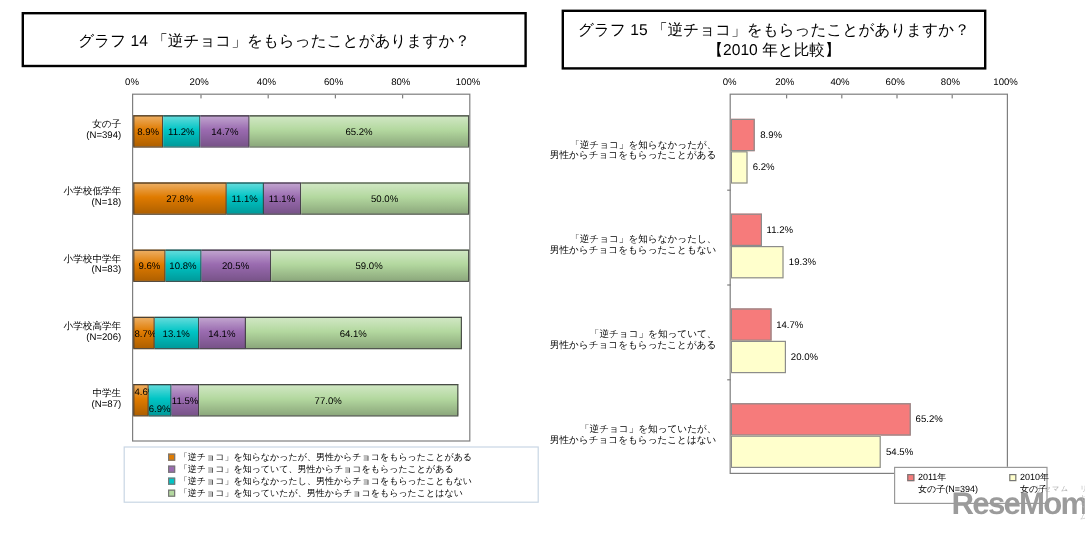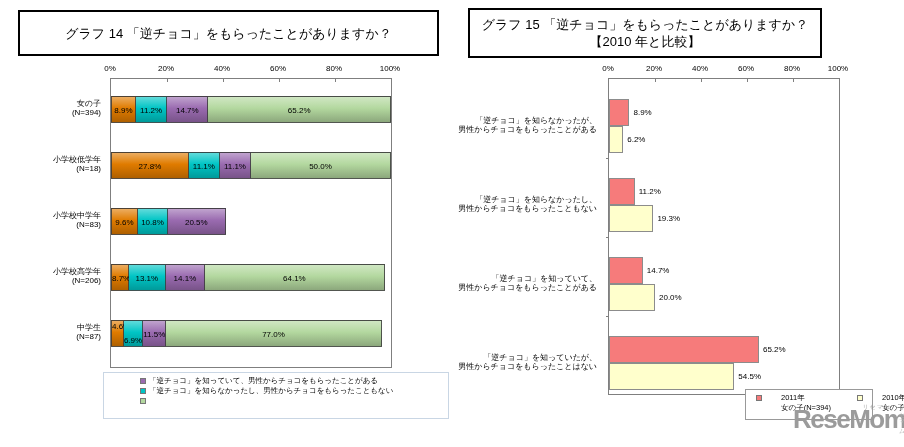--- a/index.html
+++ b/index.html
@@ -44,21 +44,21 @@
 
   .legend-box { position:absolute; background:#fff; }
   #legend-left { left:103px; top:372px; width:346px; height:47px; border:1px solid #c9d6e4;
                  padding:3px 0 0 36px; }
   .lg-row { display:flex; align-items:center; height:10px; }
   .lg-sq { width:6px; height:6px; margin-right:3px; border:1px solid #777; flex:none; }
   .lg-txt { font-size:7.5px; color:#000; white-space:nowrap; }
 
   #legend-right { left:293px; top:389px; width:128px; height:31px; border:1px solid #999;
                   display:flex; padding:3px 4px 0 10px; gap:26px; }
-  .lg-col { display:flex;gap:16px; }
+  .lg-col { display:flex; }
   .lg-col .lg-sq { margin-top:2px; }
   .lg-col .lg-txt { line-height:10px; }
 
   #logo { position:absolute; left:341px; top:404px; width:108px; height:40px; }
   #logo-text { font-size:26px; font-weight:bold; color:#9b9b9b; letter-spacing:-1.5px; line-height:30px; }
   #logo-ruby { position:absolute; right:10px; top:-1px; font-size:6px; color:#a8a8a8; letter-spacing:1px; }
   #logo-vert { position:absolute; left:445px; top:400px; font-size:6px; color:#b5b5b5;
                writing-mode:vertical-rl; letter-spacing:1px; }
 </style>
 </head>
@@ -136,20 +136,23 @@
         <div class="bar-row" style="top: 129px; height: 27px;">
           <div class="seg" style="width: 26.88px; background: linear-gradient(rgb(236, 173, 97) 0%, rgb(224, 123, 0) 45%, rgb(175, 96, 0) 100%);">
             <div class="seg-label mid">9.6%</div>
           </div>
           <div class="seg" style="width: 30.24px; background: linear-gradient(rgb(97, 219, 219) 0%, rgb(0, 197, 197) 45%, rgb(0, 154, 154) 100%);">
             <div class="seg-label mid">10.8%</div>
           </div>
           <div class="seg" style="width: 57.4px; background: linear-gradient(rgb(192, 163, 206) 0%, rgb(154, 107, 176) 45%, rgb(120, 83, 137) 100%);">
             <div class="seg-label mid">20.5%</div>
           </div>
+          <div class="seg" style="width: 165.2px; background: linear-gradient(rgb(208, 231, 195) 0%, rgb(179, 216, 159) 45%, rgb(140, 168, 124) 100%);">
+            <div class="seg-label mid">59.0%</div>
+          </div>
         </div>
         <div class="bar-row" style="top: 185px; height: 27px;">
           <div class="seg" style="width: 18px; background: linear-gradient(rgb(236, 173, 97) 0%, rgb(224, 123, 0) 45%, rgb(175, 96, 0) 100%);">
             <div class="seg-label mid">8.7%</div>
           </div>
           <div class="seg" style="width: 36.68px; background: linear-gradient(rgb(97, 219, 219) 0%, rgb(0, 197, 197) 45%, rgb(0, 154, 154) 100%);">
             <div class="seg-label mid">13.1%</div>
           </div>
           <div class="seg" style="width: 39.48px; background: linear-gradient(rgb(192, 163, 206) 0%, rgb(154, 107, 176) 45%, rgb(120, 83, 137) 100%);">
             <div class="seg-label mid">14.1%</div>
@@ -168,29 +171,34 @@
           <div class="seg" style="width: 23px; background: linear-gradient(rgb(192, 163, 206) 0%, rgb(154, 107, 176) 45%, rgb(120, 83, 137) 100%);">
             <div class="seg-label mid">11.5%</div>
           </div>
           <div class="seg" style="width: 215.6px; background: linear-gradient(rgb(208, 231, 195) 0%, rgb(179, 216, 159) 45%, rgb(140, 168, 124) 100%);">
             <div class="seg-label mid">77.0%</div>
           </div>
         </div>
       </div>
     <div class="legend-box" id="legend-left">
         <div class="lg-row">
+          <span class="lg-sq" style="background: rgb(224, 123, 0);"></span>
+          <span class="lg-txt">「逆チョコ」を知らなかったが、男性からチョコをもらったことがある</span>
+        </div>
+        <div class="lg-row">
           <span class="lg-sq" style="background: rgb(154, 107, 176);"></span>
           <span class="lg-txt">「逆チョコ」を知っていて、男性からチョコをもらったことがある</span>
         </div>
         <div class="lg-row">
           <span class="lg-sq" style="background: rgb(0, 197, 197);"></span>
           <span class="lg-txt">「逆チョコ」を知らなかったし、男性からチョコをもらったこともない</span>
         </div>
         <div class="lg-row">
           <span class="lg-sq" style="background: rgb(179, 216, 159);"></span>
+          <span class="lg-txt">「逆チョコ」を知っていたが、男性からチョコをもらったことはない</span>
         </div>
       </div>
   </div>
 
   <div class="panel" id="panel-right">
     <div class="title-box" id="title-box-right">
       <div class="title-text">グラフ 15 「逆チョコ」をもらったことがありますか？</div>
       <div class="title-text">【2010 年と比較】</div>
     </div>
     <div class="axis-row" id="axis-right">

